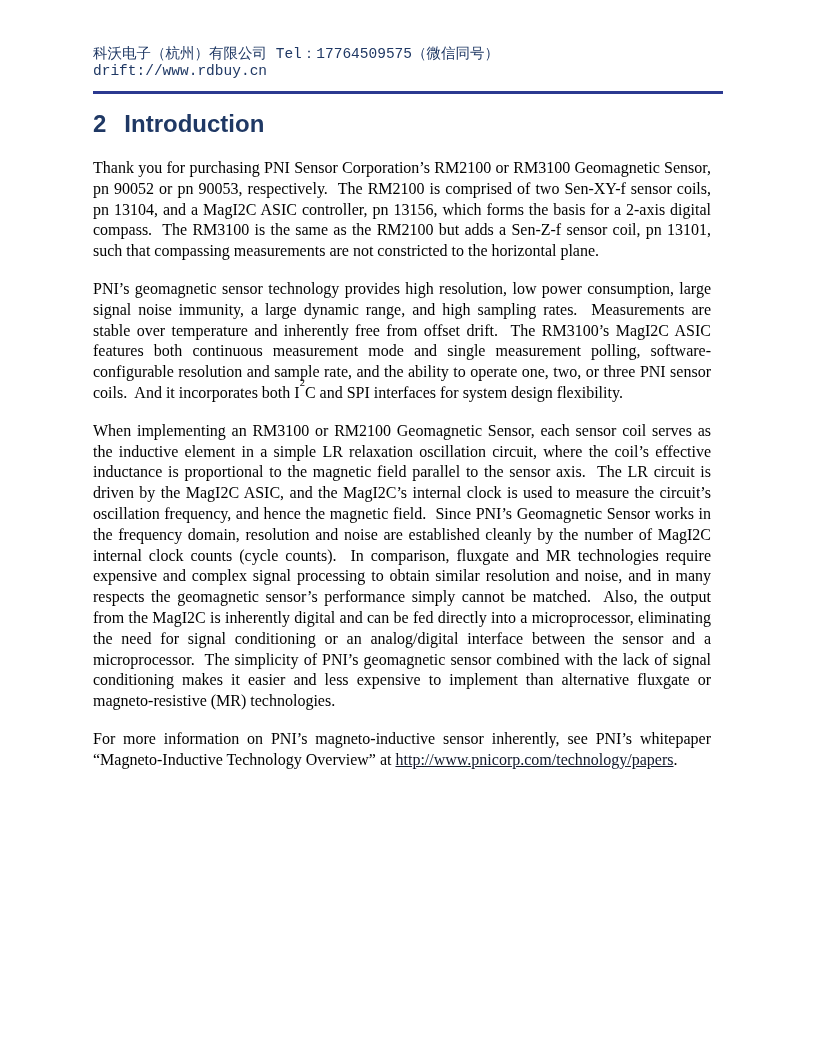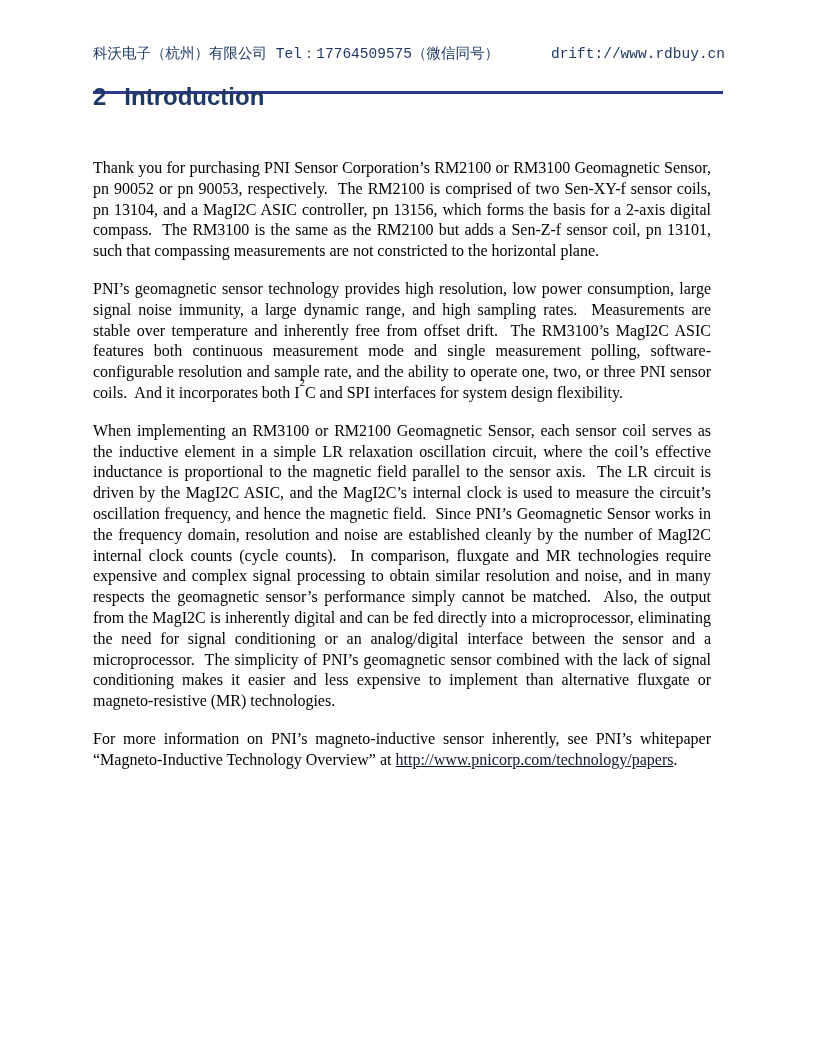--- a/index.html
+++ b/index.html
@@ -21,33 +21,34 @@
     top: 44px;
     left: 93px;
     right: 91px;
     display: flex;
     justify-content: space-between;
     align-items: baseline;
     color: #1F3864;
     font-family: "Liberation Mono", "DejaVu Sans Mono", monospace;
     font-size: 14.5px;
     white-space: nowrap;
+    flex-direction: column;
   }
   .header-rule {
     position: absolute;
     top: 91px;
     left: 93px;
     width: 630px;
     height: 3px;
     background: #2B3990;
   }
   
   .section-heading {
     position: absolute;
-    top: 82px;
+    top: 109px;
     left: 93px;
     margin: 0;
     font-family: "Liberation Sans", "DejaVu Sans", sans-serif;
     font-weight: bold;
     font-size: 24px;
     line-height: 30px;
     color: #1F3864;
   }
   .section-heading .num { margin-right: 18px; }
   

